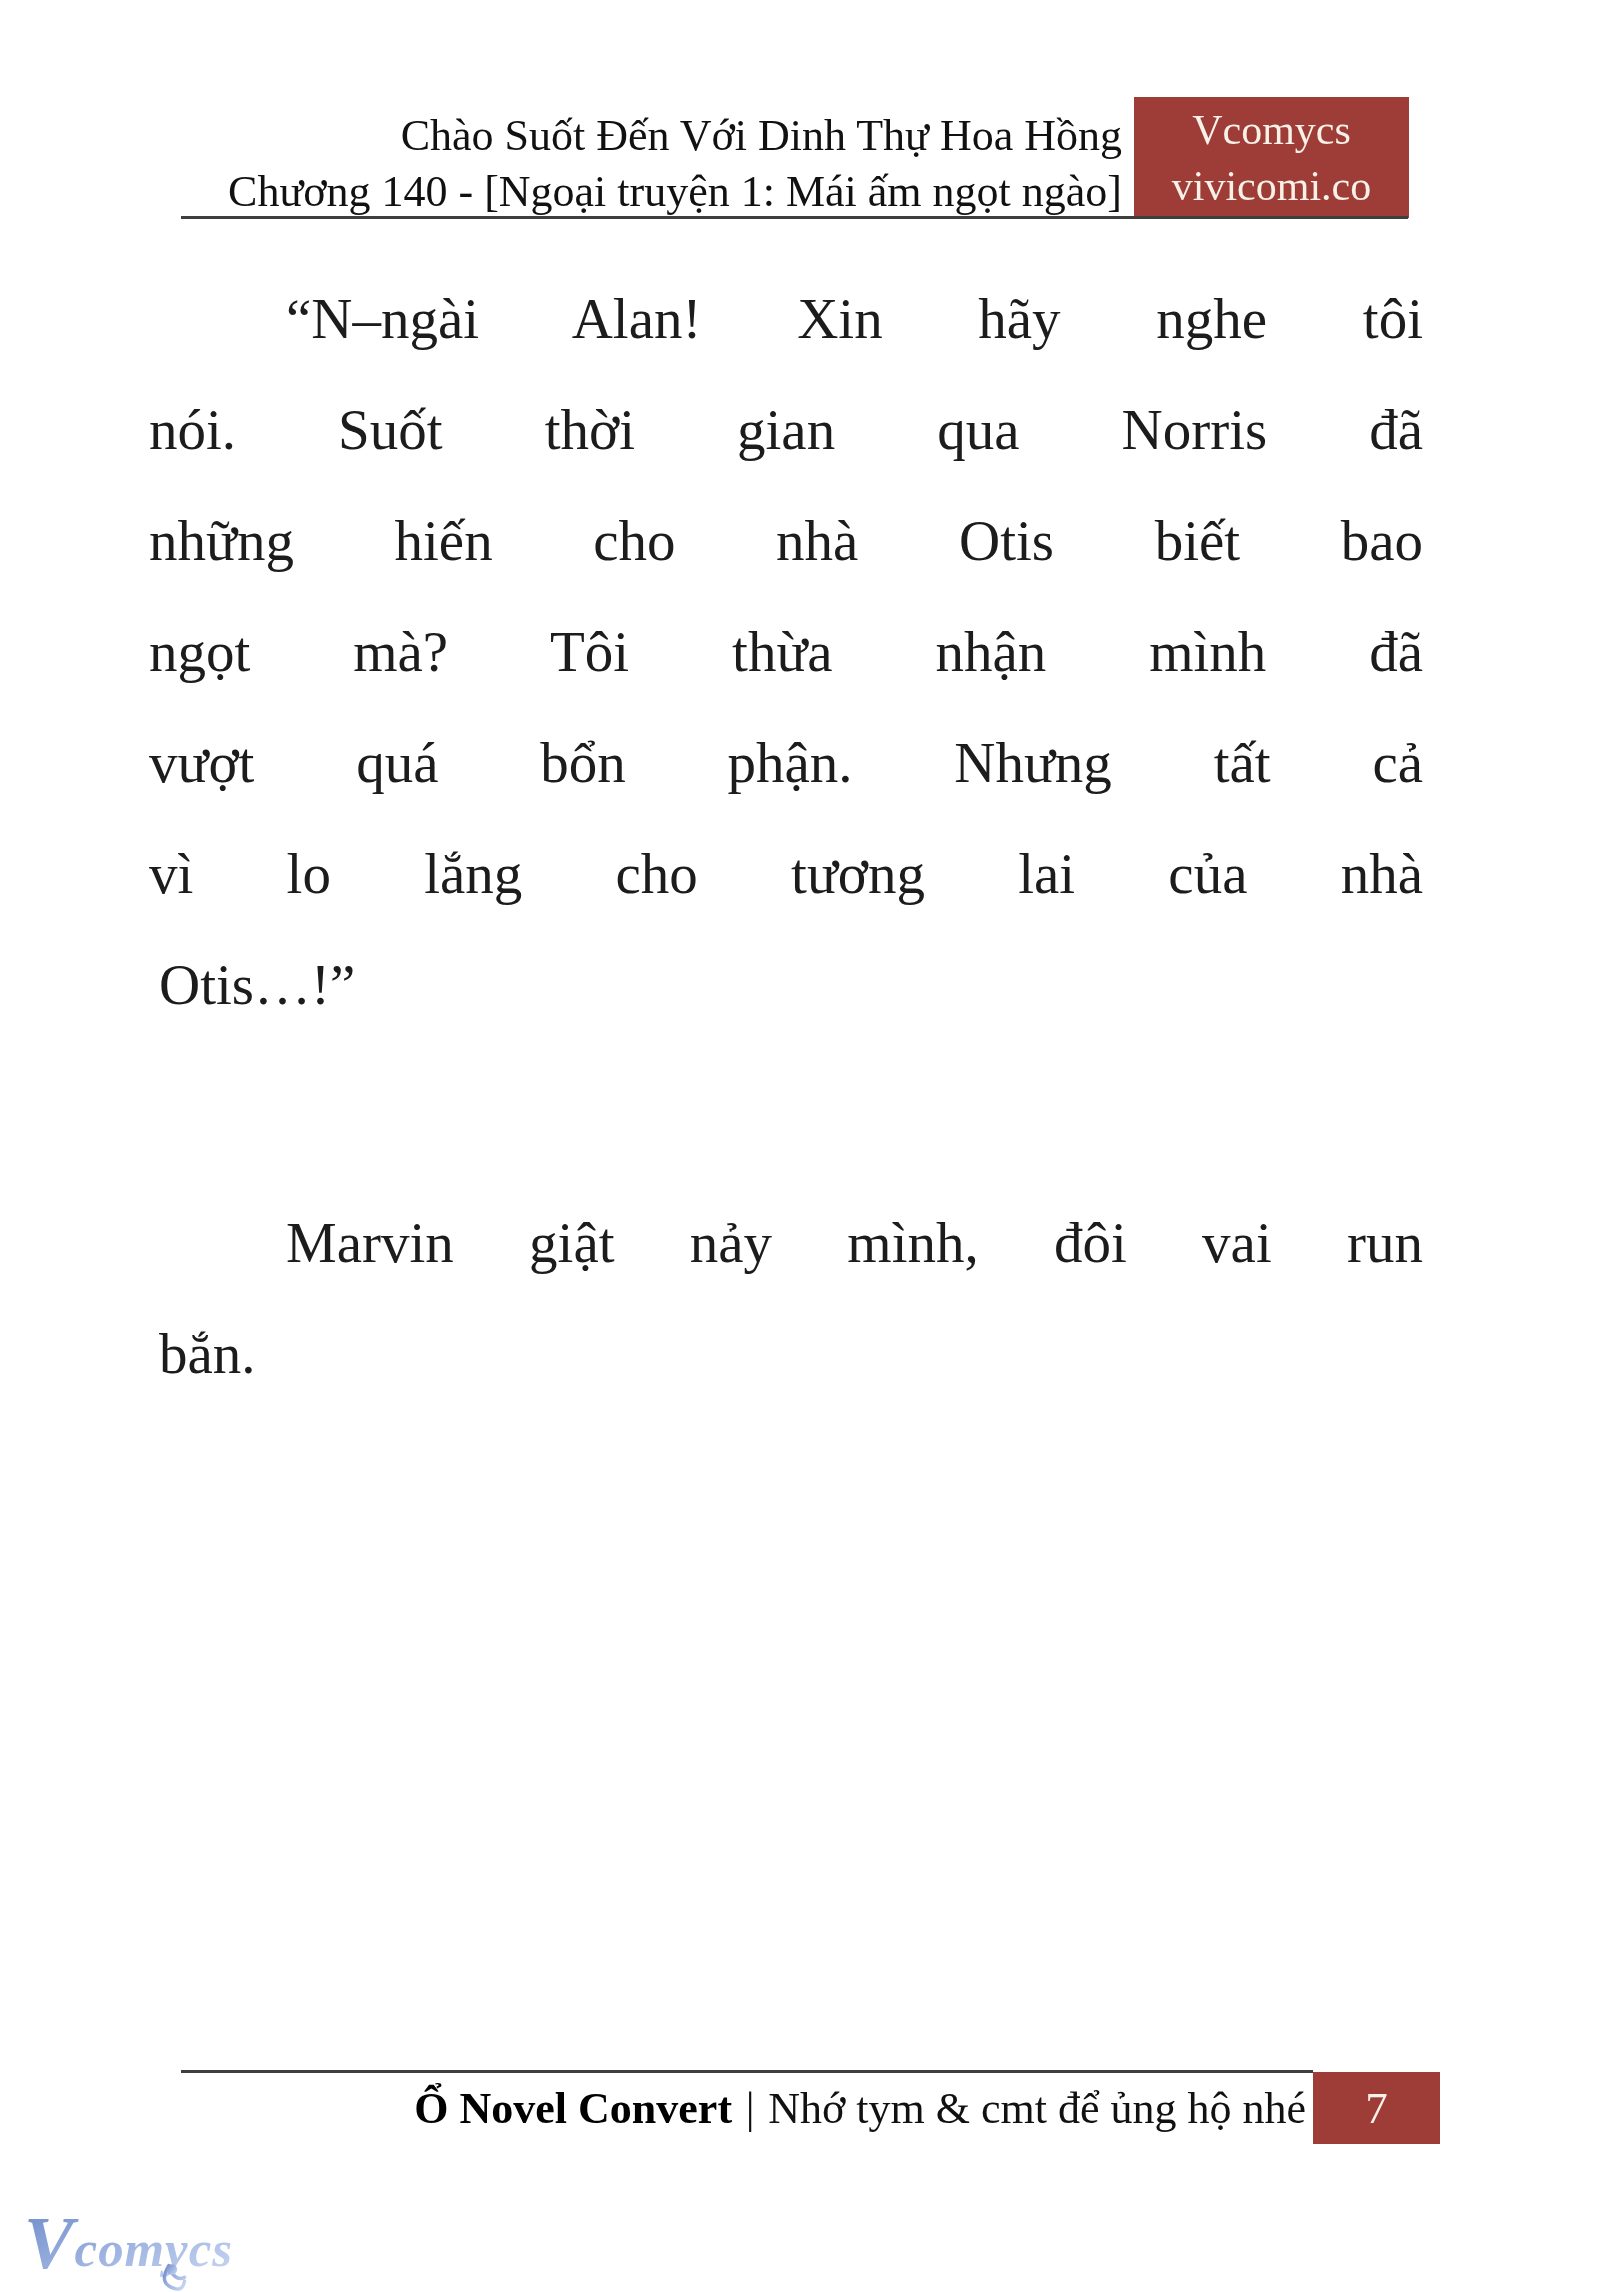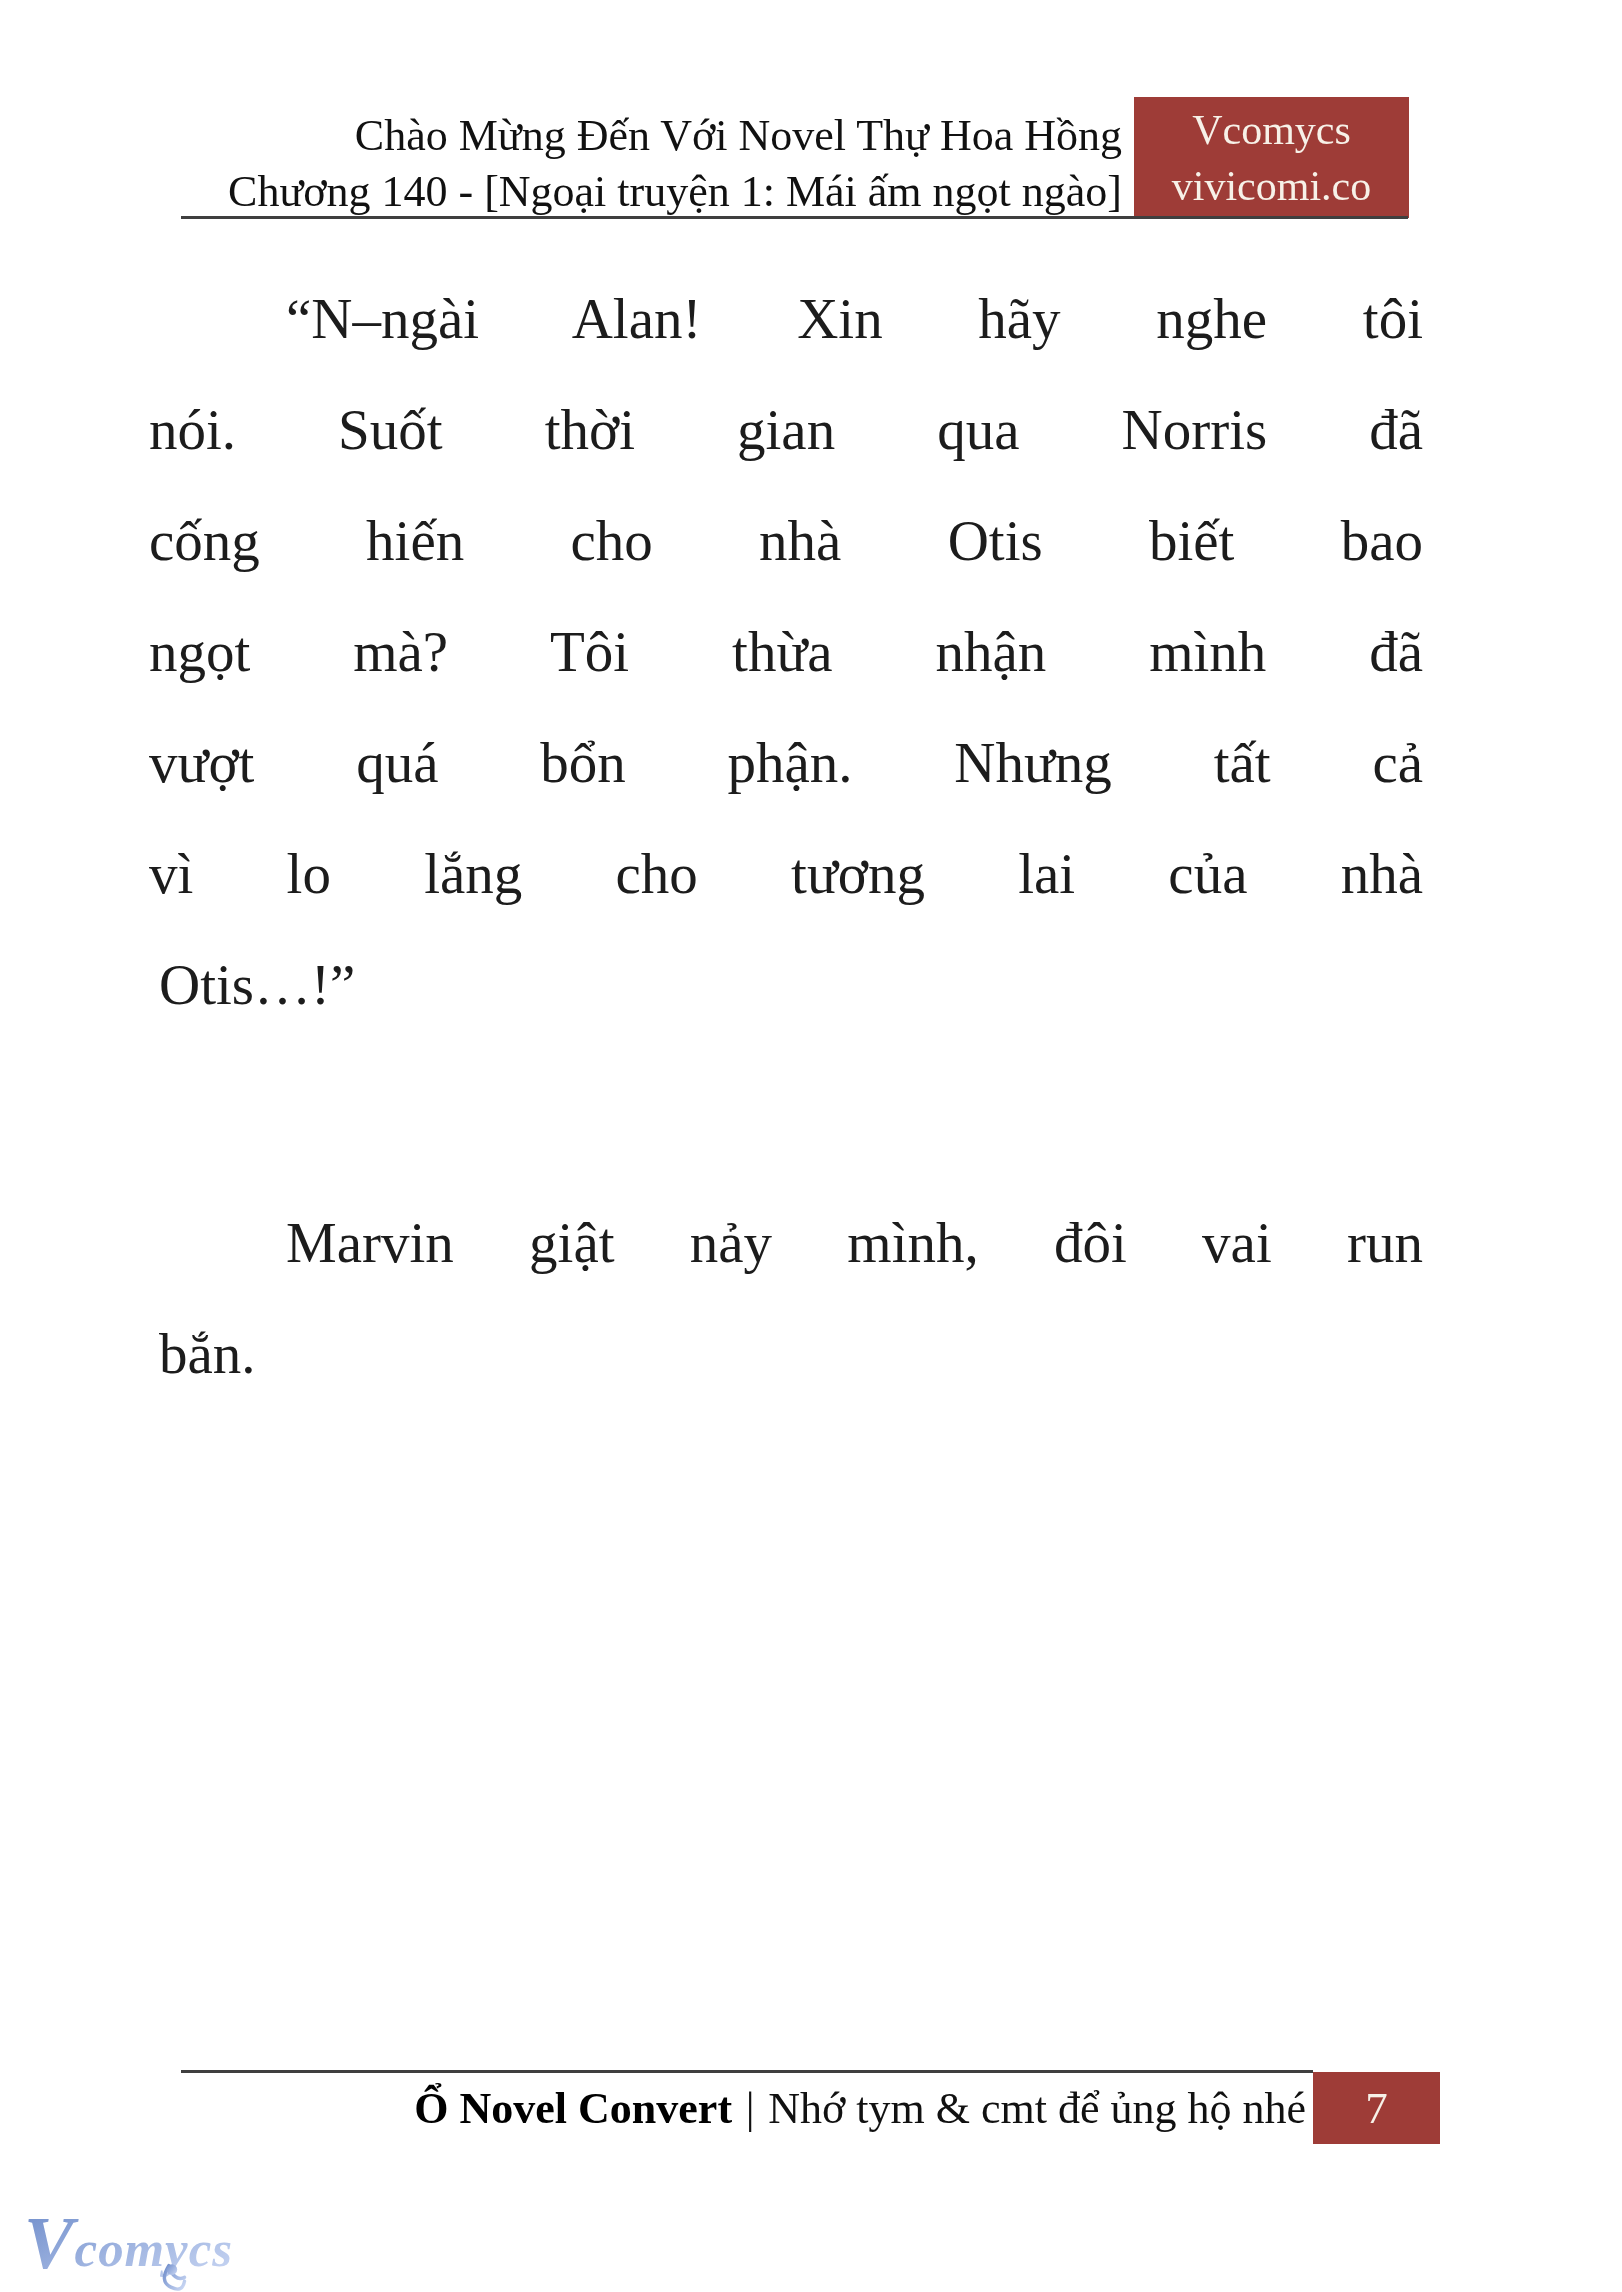--- a/index.html
+++ b/index.html
@@ -100,36 +100,36 @@
     left: 21.6px; top: 2203px;
     width: 235px; height: 90px;
   }
 </style>
 </head>
 <body>
 
 <div class="page">
 
   <div class="header-titles">
-    <div>Chào Mừng Đến Với Novel Thự Hoa Hồng</div>
+    <div>Chào Suốt Đến Với Dinh Thự Hoa Hồng</div>
     <div>Chương 140 - [Ngoại truyện 1: Mái ấm ngọt ngào]</div>
   </div>
 
   <div class="brand-box">
     <div>Vcomycs</div>
     <div>vivicomi.co</div>
   </div>
 
   <div class="header-rule"></div>
 
   <div class="body-text">
     <div class="paragraph">
       <div class="line first">“N–ngài Alan! Xin hãy nghe tôi</div>
       <div class="line">nói. Suốt thời gian qua Norris đã</div>
-      <div class="line">cống hiến cho nhà Otis biết bao</div>
+      <div class="line">những hiến cho nhà Otis biết bao</div>
       <div class="line">ngọt mà? Tôi thừa nhận mình đã</div>
       <div class="line">vượt quá bổn phận. Nhưng tất cả</div>
       <div class="line">vì lo lắng cho tương lai của nhà</div>
       <div class="line last">Otis…!”</div>
     </div>
     <div class="paragraph">
       <div class="line first">Marvin giật nảy mình, đôi vai run</div>
       <div class="line last">bắn.</div>
     </div>
   </div>

